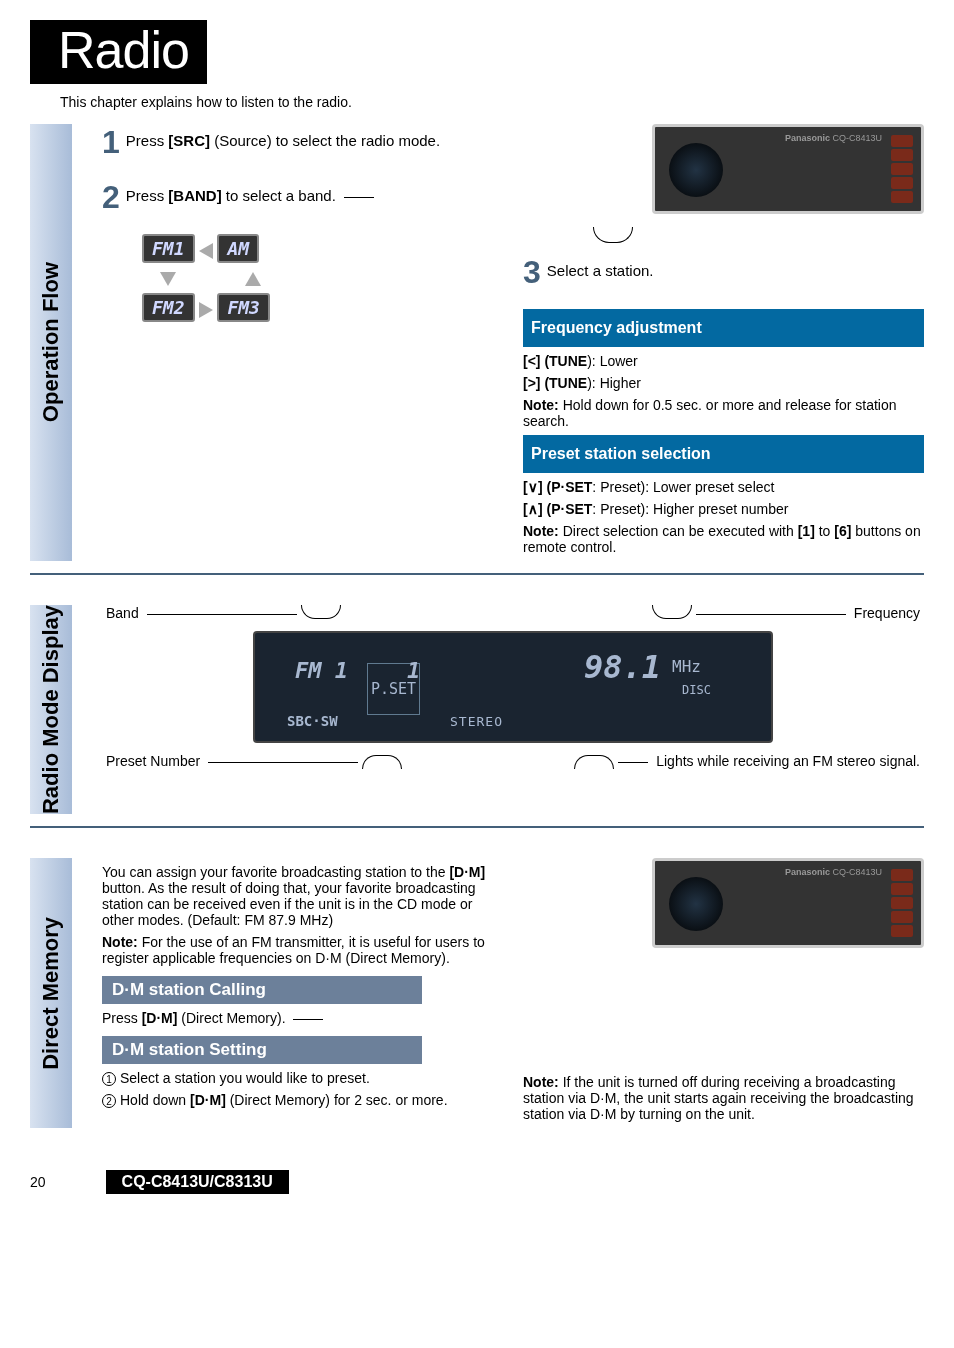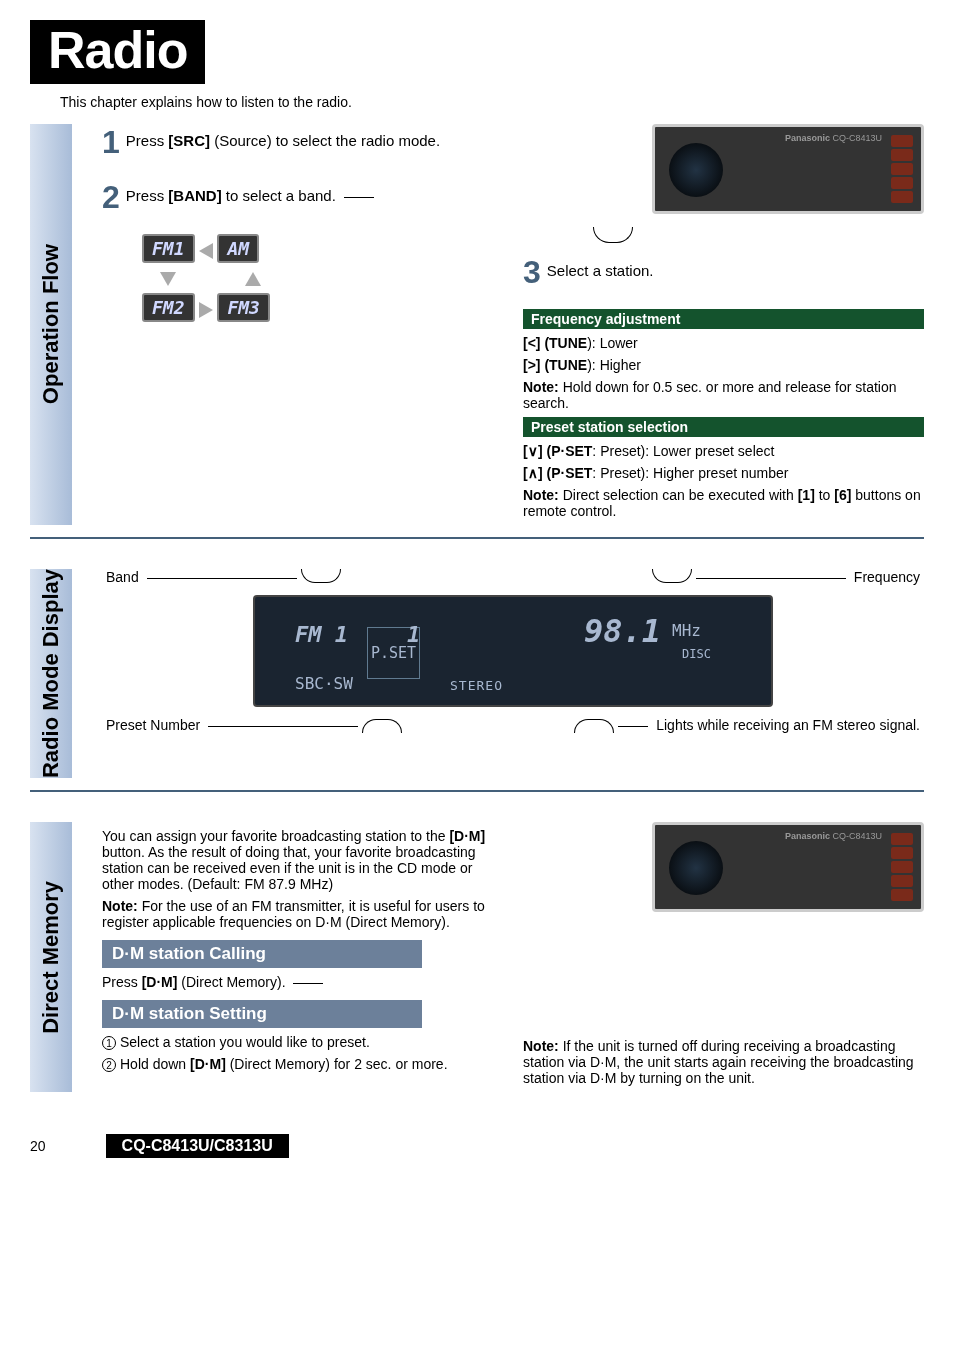--- a/index.html
+++ b/index.html
@@ -7,23 +7,23 @@
     font-family: Arial, Helvetica, sans-serif;
     background: #fff;
     width: 954px;
     padding: 20px 30px 10px 30px;
     color: #000;
   }
   .title-badge {
     background: #000;
     color: #fff;
     display: inline-block;
-    padding: 0 18px 4px 18px;
+    padding: 0 18px 4px 28px;
     font-size: 52px;
-    font-weight: 700;
+    font-weight: 400;
     letter-spacing: -1px;
     font-family: Arial Black, Arial, sans-serif;
   }
   .intro {
     margin: 10px 0 14px 30px;
     font-size: 14px;
   }
   .section {
     display: flex;
     border-bottom: 2px solid #44607a;
@@ -61,25 +61,25 @@
     margin-right: 6px;
   }
   .step-row {
     display: flex;
     align-items: flex-start;
     margin-bottom: 18px;
     font-size: 15px;
   }
   .step-text { padding-top: 8px; }
   .sub-header {
-    background: #14532d;
+    background: #0369a1;
     color: #fff;
     font-weight: bold;
-    padding: 2px 8px;
-    font-size: 14px;
+    padding: 10px 8px;
+    font-size: 16px;
     margin: 6px 0;
   }
   .body-text { font-size: 14px; margin: 6px 0; }
   .body-text b { font-weight: bold; }
   .device-img {
     background: #333;
     width: 272px;
     height: 90px;
     border-radius: 4px;
     border: 3px solid #ccc;
@@ -190,22 +190,23 @@
   }
   .lcd-stereo {
     position: absolute; left: 195px; bottom: 12px;
     font-size: 13px; letter-spacing:1px;
   }
   .lcd-disc {
     position: absolute; right: 60px; top: 50px;
     font-size: 12px;
   }
   .lcd-sbc {
-    position: absolute; left: 40px; bottom: 12px;
-    font-size: 16px;
+    position: absolute; left: 32px; bottom: 12px;
+    font-size: 14px;
+    font-weight: bold;
   }
   .display-labels {
     display: flex;
     font-size: 14px;
     margin: 0 4px;
   }
   .dl-left { flex: 1; }
   .dl-right { text-align: right; }
   .dl-line {
     display:inline-block;

